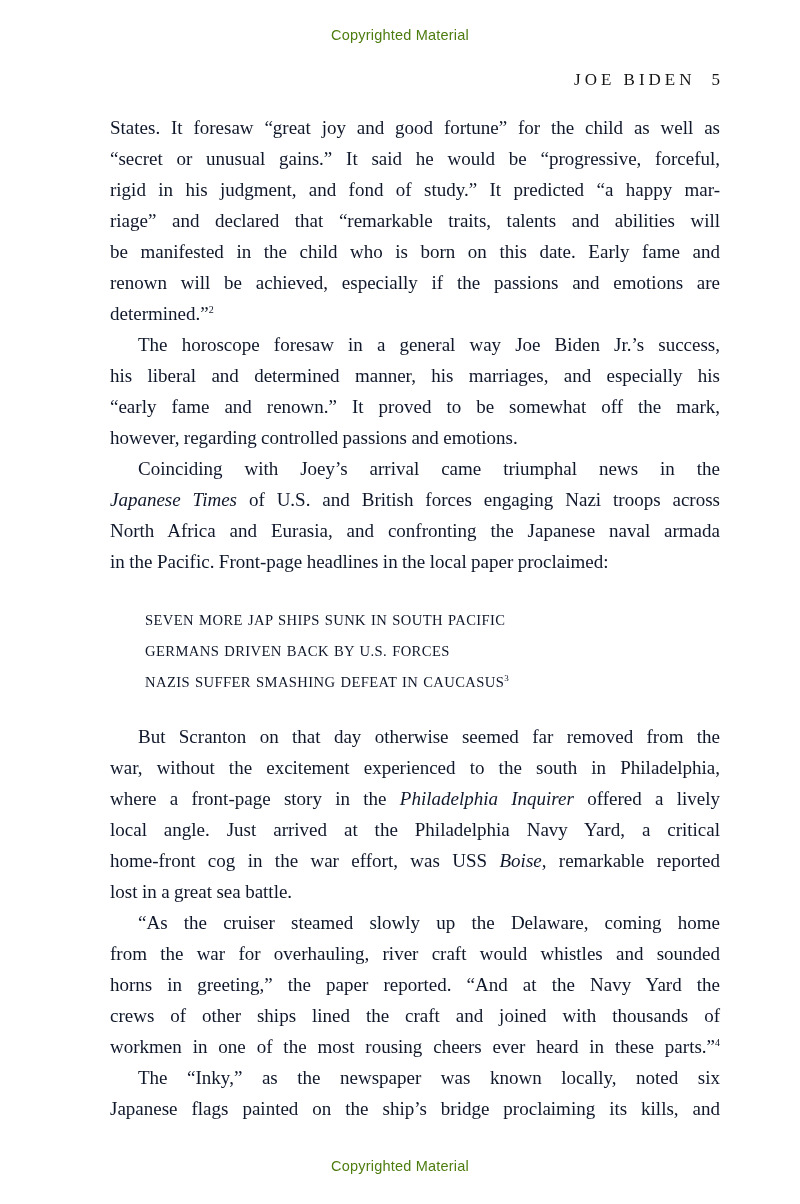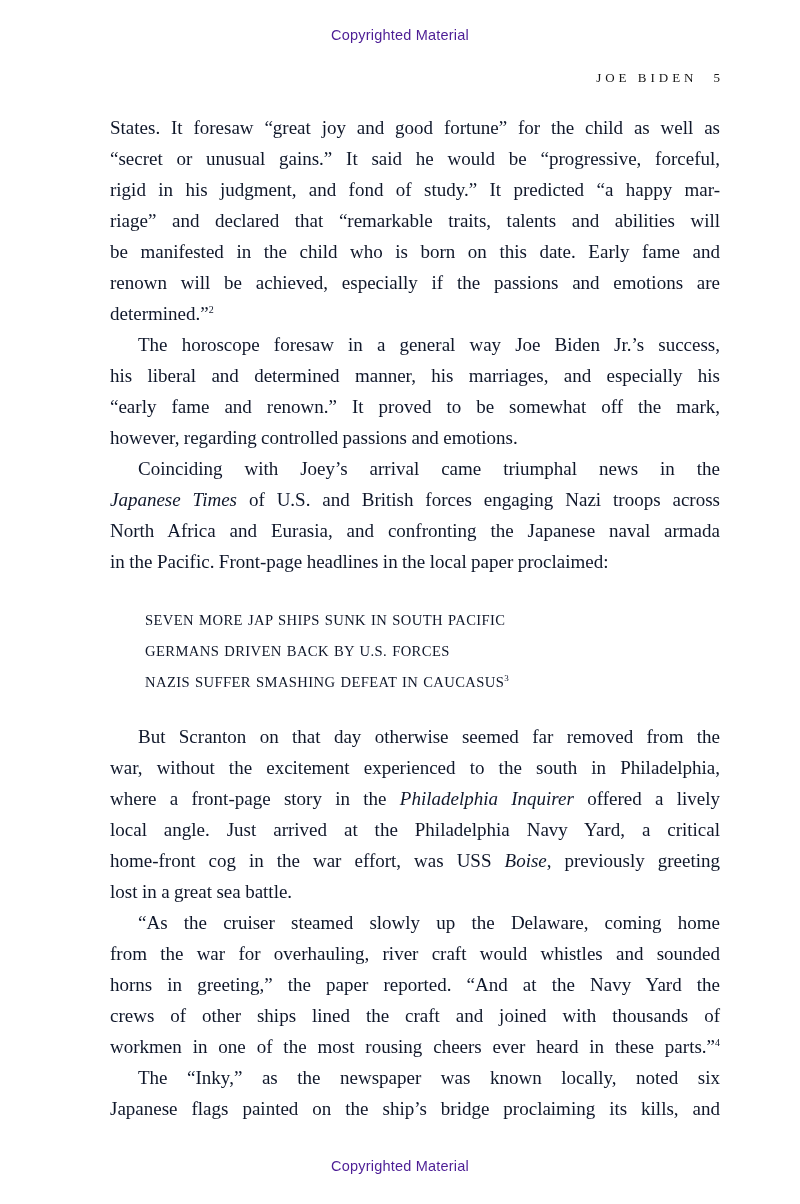--- a/index.html
+++ b/index.html
@@ -8,30 +8,30 @@
     background:#ffffff;
     font-family:"Liberation Serif", serif;
     position:relative;
     overflow:hidden;
   }
   .copyright {
     position:absolute; left:0; right:0;
     text-align:center;
     font-family:"Liberation Sans", sans-serif;
     font-size:14.5px;
-    color:#4c1d95;
+    color:#4d7c0f;
     letter-spacing:0.2px;
   }
   .copyright.top { top:27px; }
   .copyright.bottom { top:1158px; }
   .running-header {
     position:absolute;
     top:70px; left:110px; width:610px;
     text-align:right;
-    font-size:13px;
+    font-size:17px;
     color:#141414;
     letter-spacing:4px;
   }
   .running-header .pagenum { margin-left:16px; letter-spacing:0; }
   .body-text {
     position:absolute;
     top:112px; left:110px; width:610px;
     color:#0f172a;
     font-size:19px;
     word-spacing:-0.3px;
@@ -98,21 +98,21 @@
   <div class="headline-block">
       <div class="line last"><span>SEVEN MORE JAP SHIPS SUNK IN SOUTH PACIFIC</span></div>
       <div class="line last"><span>GERMANS DRIVEN BACK BY U.S. FORCES</span></div>
       <div class="line last"><span>NAZIS SUFFER SMASHING DEFEAT IN CAUCASUS</span><sup>3</sup></div>
     </div>
   <div class="para">
       <div class="line indent"><span>But Scranton on that day otherwise seemed far removed from the</span></div>
       <div class="line"><span>war, without the excitement experienced to the south in Philadelphia,</span></div>
       <div class="line"><span>where a front-page story in the </span><em>Philadelphia Inquirer</em><span> offered a lively</span></div>
       <div class="line"><span>local angle. Just arrived at the Philadelphia Navy Yard, a critical</span></div>
-      <div class="line"><span>home-front cog in the war effort, was USS </span><em>Boise</em><span>, previously greeting</span></div>
+      <div class="line"><span>home-front cog in the war effort, was USS </span><em>Boise</em><span>, remarkable reported</span></div>
       <div class="line last"><span>lost in a great sea battle.</span></div>
     </div>
   <div class="para">
       <div class="line indent"><span>“As the cruiser steamed slowly up the Delaware, coming home</span></div>
       <div class="line"><span>from the war for overhauling, river craft would whistles and sounded</span></div>
       <div class="line"><span>horns in greeting,” the paper reported. “And at the Navy Yard the</span></div>
       <div class="line"><span>crews of other ships lined the craft and joined with thousands of</span></div>
       <div class="line"><span>workmen in one of the most rousing cheers ever heard in these parts.”</span><sup>4</sup></div>
     </div>
   <div class="para">

